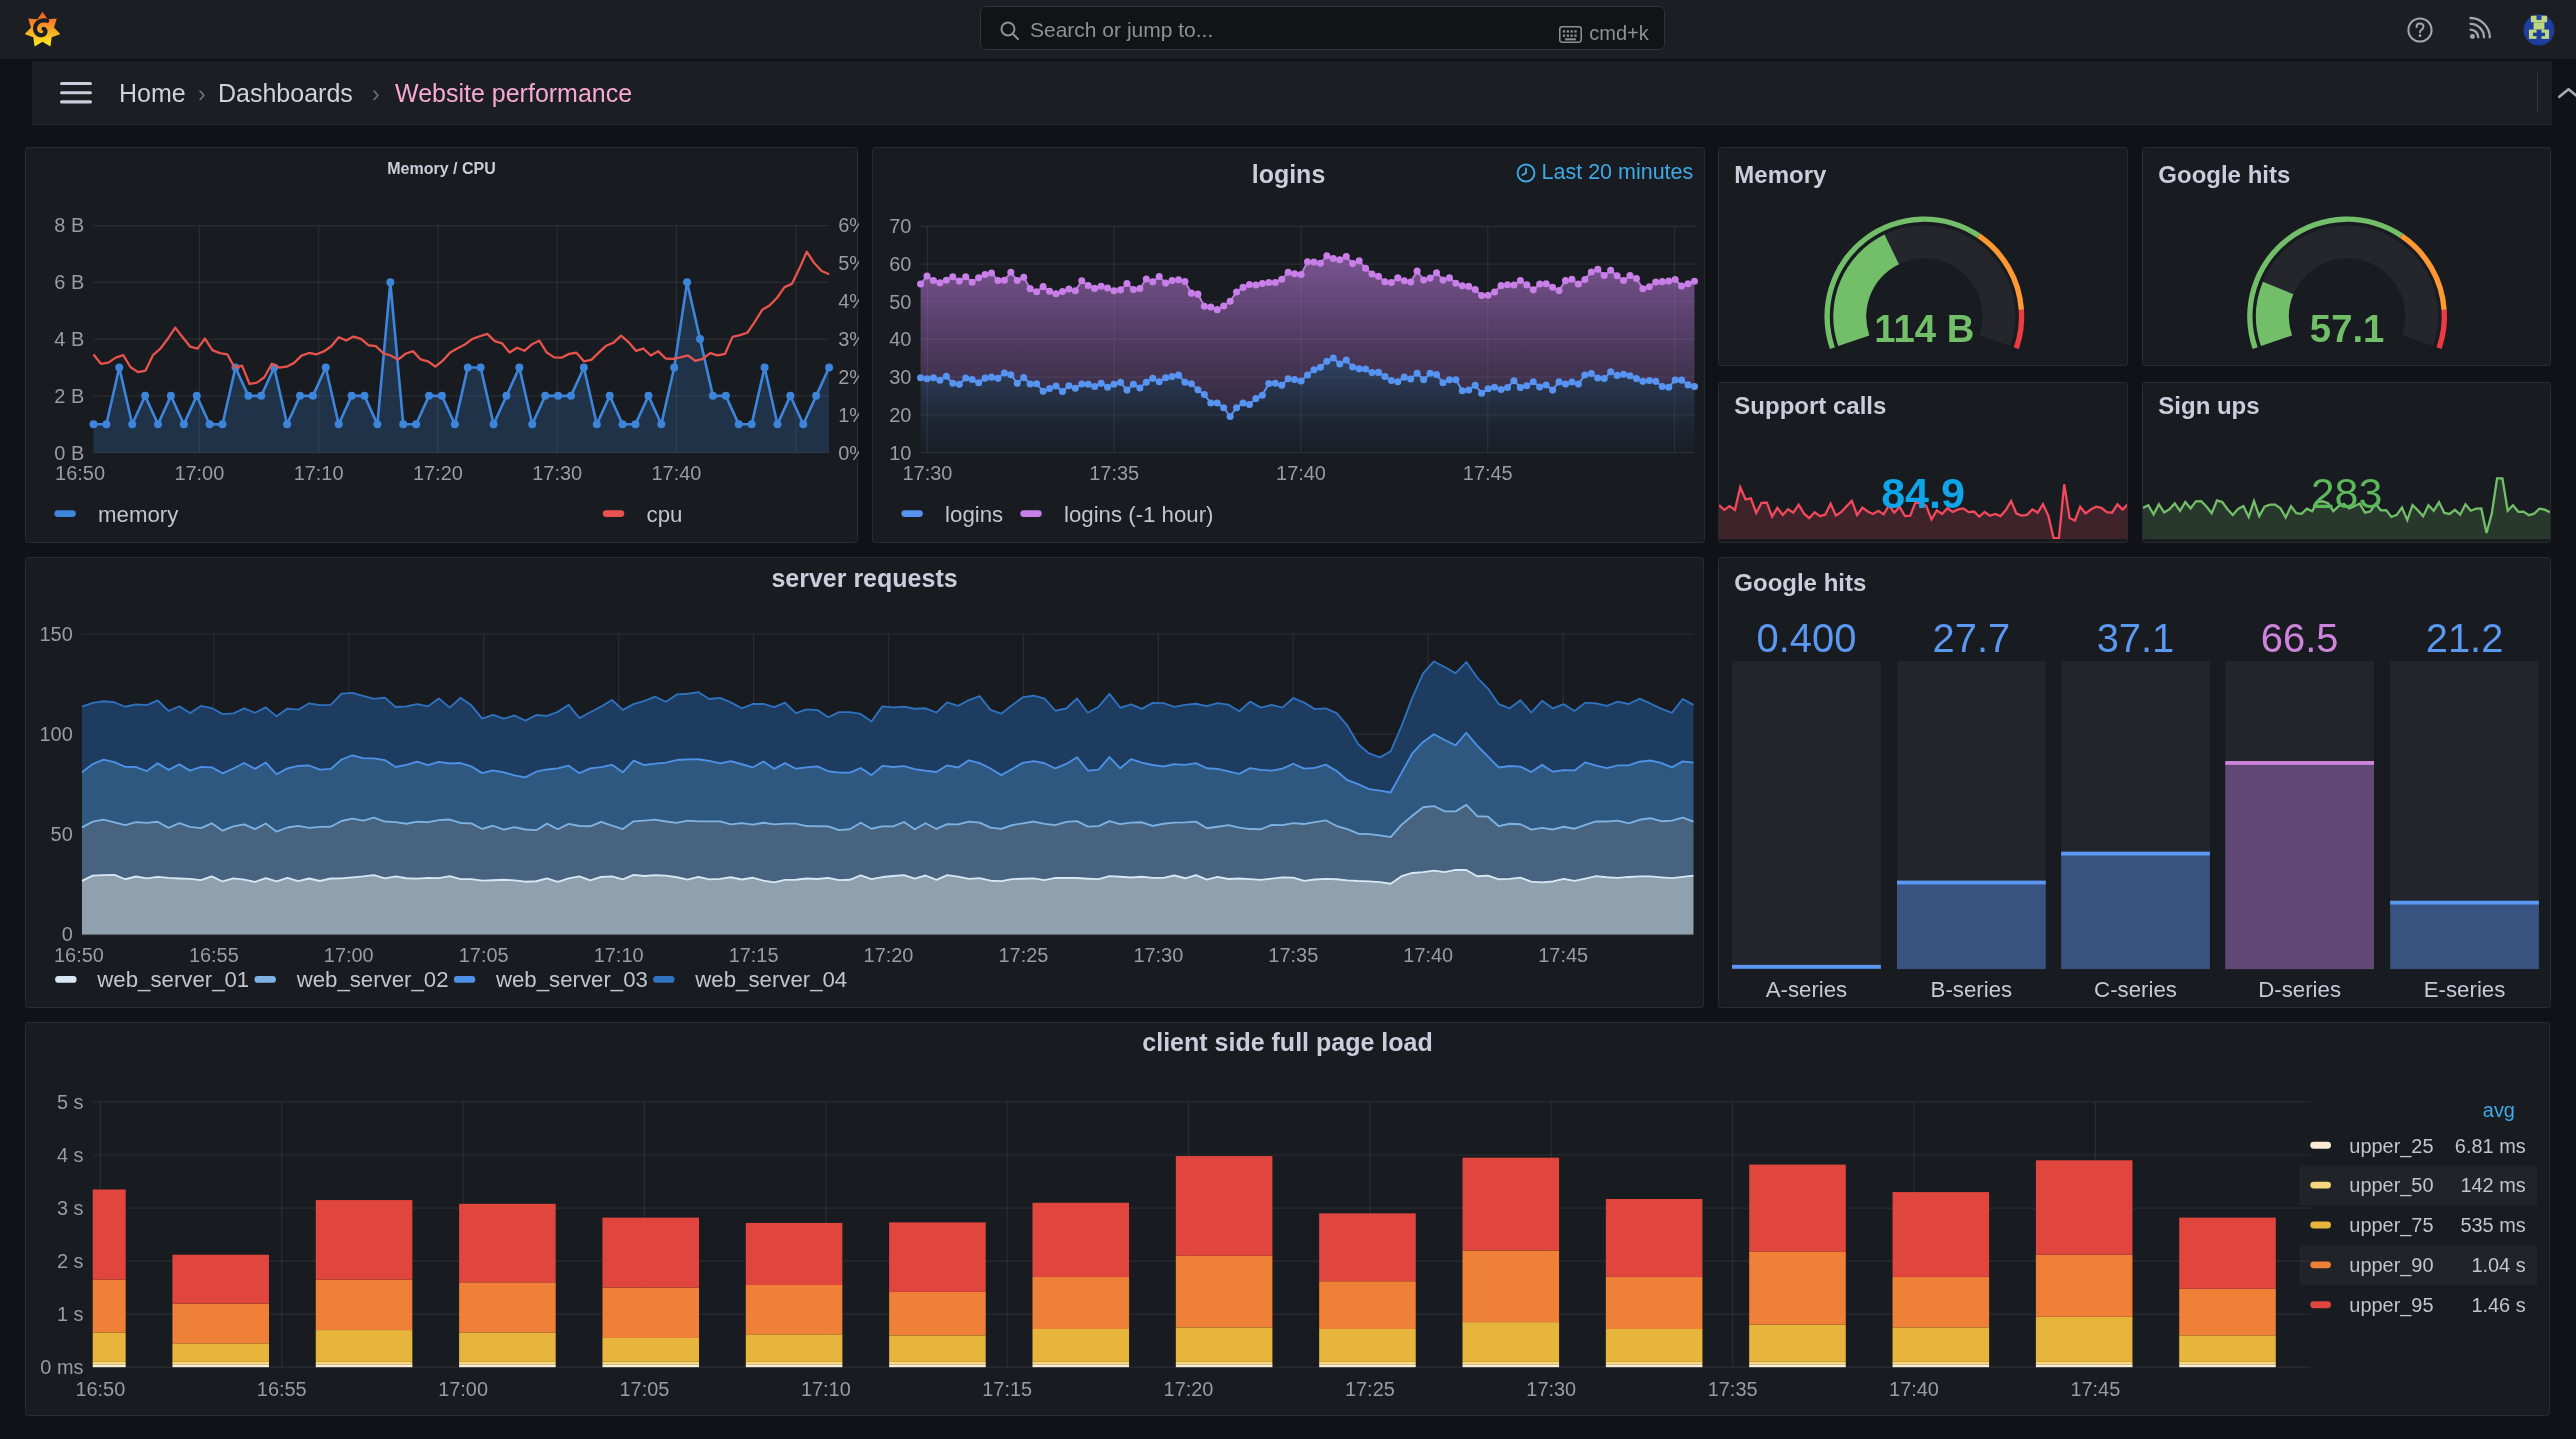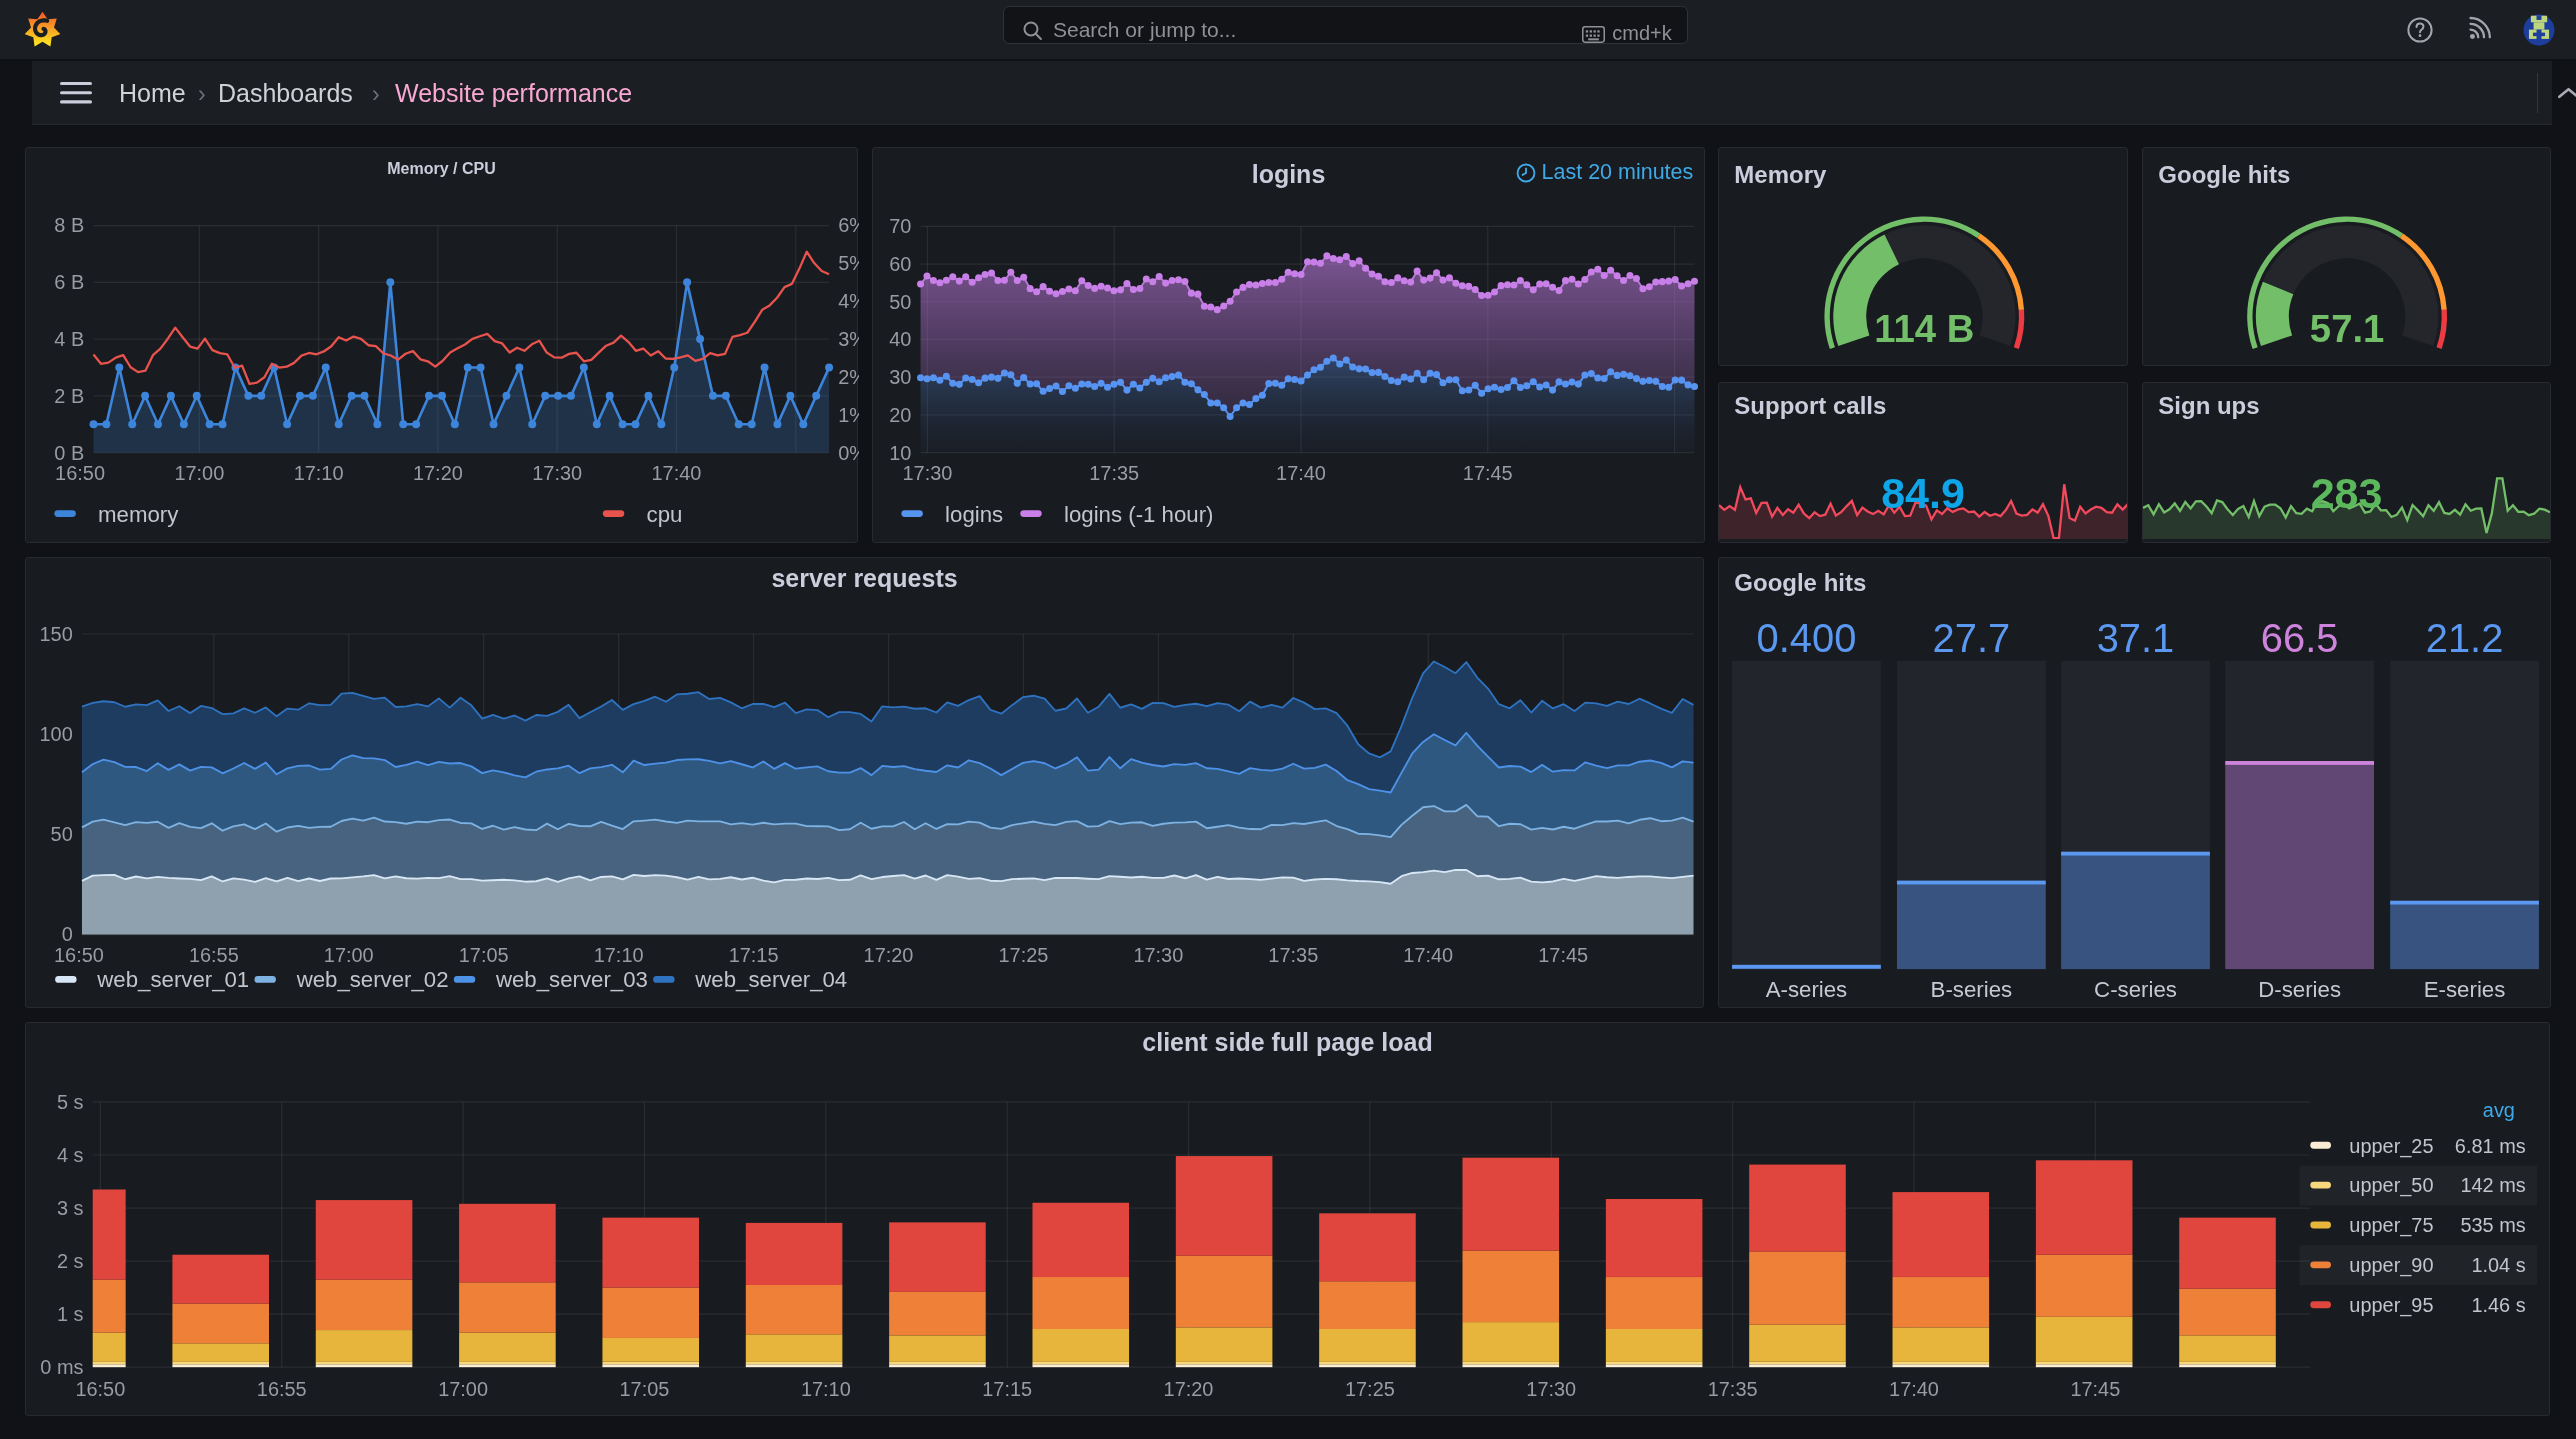--- a/index.html
+++ b/index.html
@@ -1,20 +1,20 @@
 <!DOCTYPE html>
 <html style="font-size:12.3px"><head><meta charset="utf-8">
 <style>
 * { margin:0; padding:0; box-sizing:border-box; }
 html,body { width:2576px; height:1440px; background:#111217; font-family:"Liberation Sans",sans-serif; overflow:hidden; }
 .topbar { position:absolute; left:0; top:0; width:2576px; height:60px; background:#1b1e22; border-bottom:1.5px solid #101114; }
 .navbar { position:absolute; left:0; top:61px; width:2520px; height:64px; background:#1b1e22; border-bottom:0.8px solid #26282c;margin-left:32px; }
 .panel { position:absolute; background:#181b1f; border:0.8px solid #282b30; border-radius:3.1px; }
 .ptitle { color:#ccccdc; font-size:24px; font-weight:700; }
-.searchbox { position:absolute; left:1003px; top:6.1px; width:685px; height:38px; background:#111317; border:0.8px solid #2f3237; border-radius:6.1px; color:#8e9096; font-size:21px; line-height:46px;text-align:center; }
+.searchbox { position:absolute; left:980px; top:6.1px; width:685px; height:44px; background:#111317; border:0.8px solid #2f3237; border-radius:6.1px; color:#8e9096; font-size:21px; line-height:46px;text-align:center; }
 .crumb { color:#d0d2d8; font-size:25px; font-weight:500; }
 .crumb2 { color:#f9a8d4; font-size:25px; font-weight:400; }
 .sep { color:#6d7077; font-size:23px; }
 </style></head>
 <body>
 <div class="topbar">
   <div style="position:absolute;left:25px;top:10.7px;"><svg width="35" height="38" viewBox="0 0 46 50">
 <defs>
           <linearGradient id="glog" x1="0" y1="0" x2="0" y2="1">
 <stop offset="0" stop-color="#F4562A"></stop>
@@ -512,21 +512,21 @@
       </svg></div>
   <div style="position:absolute;left:0;top:86px;width:100%;text-align:center;color:#0ea5e9;font-size:43px;font-weight:700;">84.9</div>
 </div>
 
 <div class="panel" style="left:2142px;top:382px;width:409px;height:161px;overflow:hidden;">
   <div class="ptitle" style="position:absolute;left:15.3px;top:9.2px;">Sign ups</div>
   <div style="position:absolute;left:0;bottom:0;"><svg width="407" height="74" viewBox="0 0 531 96" preserveAspectRatio="none">
         <path d="M0.0 55.6 L6.9 52.2 L13.8 64.1 L20.7 50.9 L27.6 61.5 L34.5 57.4 L41.4 49.8 L48.3 59.6 L55.2 48.0 L62.1 56.3 L69.0 47.1 L75.9 46.8 L82.8 53.8 L89.6 62.6 L96.5 46.0 L103.4 48.1 L110.3 57.4 L117.2 65.0 L124.1 56.9 L131.0 53.3 L137.9 67.4 L144.8 46.8 L151.7 66.3 L158.6 54.0 L165.5 51.4 L172.4 51.3 L179.3 56.1 L186.2 68.0 L193.1 53.4 L200.0 62.4 L206.9 63.3 L213.8 56.6 L220.7 59.9 L227.6 48.0 L234.5 47.1 L241.4 49.6 L248.3 59.9 L255.2 53.4 L262.1 50.4 L268.9 56.4 L275.8 53.4 L282.7 50.0 L289.6 61.8 L296.5 60.2 L303.4 50.4 L310.3 58.8 L317.2 58.5 L324.1 67.4 L331.0 64.7 L337.9 55.2 L344.8 71.5 L351.7 51.9 L358.6 58.9 L365.5 66.5 L372.4 52.2 L379.3 59.4 L386.2 48.3 L393.1 62.1 L400.0 63.5 L406.9 58.2 L413.8 64.5 L420.7 50.9 L427.6 59.3 L434.5 56.7 L441.4 56.3 L448.2 88.3 L455.1 62.8 L462.0 17.3 L468.9 17.3 L475.8 59.3 L482.7 52.1 L489.6 60.7 L496.5 60.4 L503.4 65.1 L510.3 63.2 L517.2 56.6 L524.1 57.9 L531.0 61.4 L531 96 L0 96 Z" fill="rgba(115,191,105,0.18)"></path>
         <path d="M0.0 55.6 L6.9 52.2 L13.8 64.1 L20.7 50.9 L27.6 61.5 L34.5 57.4 L41.4 49.8 L48.3 59.6 L55.2 48.0 L62.1 56.3 L69.0 47.1 L75.9 46.8 L82.8 53.8 L89.6 62.6 L96.5 46.0 L103.4 48.1 L110.3 57.4 L117.2 65.0 L124.1 56.9 L131.0 53.3 L137.9 67.4 L144.8 46.8 L151.7 66.3 L158.6 54.0 L165.5 51.4 L172.4 51.3 L179.3 56.1 L186.2 68.0 L193.1 53.4 L200.0 62.4 L206.9 63.3 L213.8 56.6 L220.7 59.9 L227.6 48.0 L234.5 47.1 L241.4 49.6 L248.3 59.9 L255.2 53.4 L262.1 50.4 L268.9 56.4 L275.8 53.4 L282.7 50.0 L289.6 61.8 L296.5 60.2 L303.4 50.4 L310.3 58.8 L317.2 58.5 L324.1 67.4 L331.0 64.7 L337.9 55.2 L344.8 71.5 L351.7 51.9 L358.6 58.9 L365.5 66.5 L372.4 52.2 L379.3 59.4 L386.2 48.3 L393.1 62.1 L400.0 63.5 L406.9 58.2 L413.8 64.5 L420.7 50.9 L427.6 59.3 L434.5 56.7 L441.4 56.3 L448.2 88.3 L455.1 62.8 L462.0 17.3 L468.9 17.3 L475.8 59.3 L482.7 52.1 L489.6 60.7 L496.5 60.4 L503.4 65.1 L510.3 63.2 L517.2 56.6 L524.1 57.9 L531.0 61.4" fill="none" stroke="#73BF69" stroke-width="3"></path>
       </svg></div>
-  <div style="position:absolute;left:0;top:86px;width:100%;text-align:center;color:#5CB85C;font-size:43px;font-weight:700;">283</div>
+  <div style="position:absolute;left:0;top:86px;width:100%;text-align:center;color:#5CB85C;font-size:43px;font-weight:400;">283</div>
 </div>
 
 <div class="panel" style="left:25px;top:557px;width:1679px;height:451px;">
   <div class="ptitle" style="position:absolute;top:6.1px;width:100%;text-align:center;font-size:25px;">server requests</div>
   <div style="position:absolute;left:0;top:0;"><svg width="1679" height="451" viewBox="0 0 2190 588">
         <line x1="73.0" y1="99.0" x2="2175.0" y2="99.0" stroke="rgba(201,209,217,0.10)" stroke-width="1.6"></line>
         <line x1="73.0" y1="229.7" x2="2175.0" y2="229.7" stroke="rgba(201,209,217,0.10)" stroke-width="1.6"></line>
         <line x1="73.0" y1="360.3" x2="2175.0" y2="360.3" stroke="rgba(201,209,217,0.10)" stroke-width="1.6"></line>
         <line x1="73.0" y1="491.0" x2="2175.0" y2="491.0" stroke="rgba(201,209,217,0.10)" stroke-width="1.6"></line>
         <line x1="245.0" y1="99.0" x2="245.0" y2="491.0" stroke="rgba(201,209,217,0.10)" stroke-width="1.6"></line>

